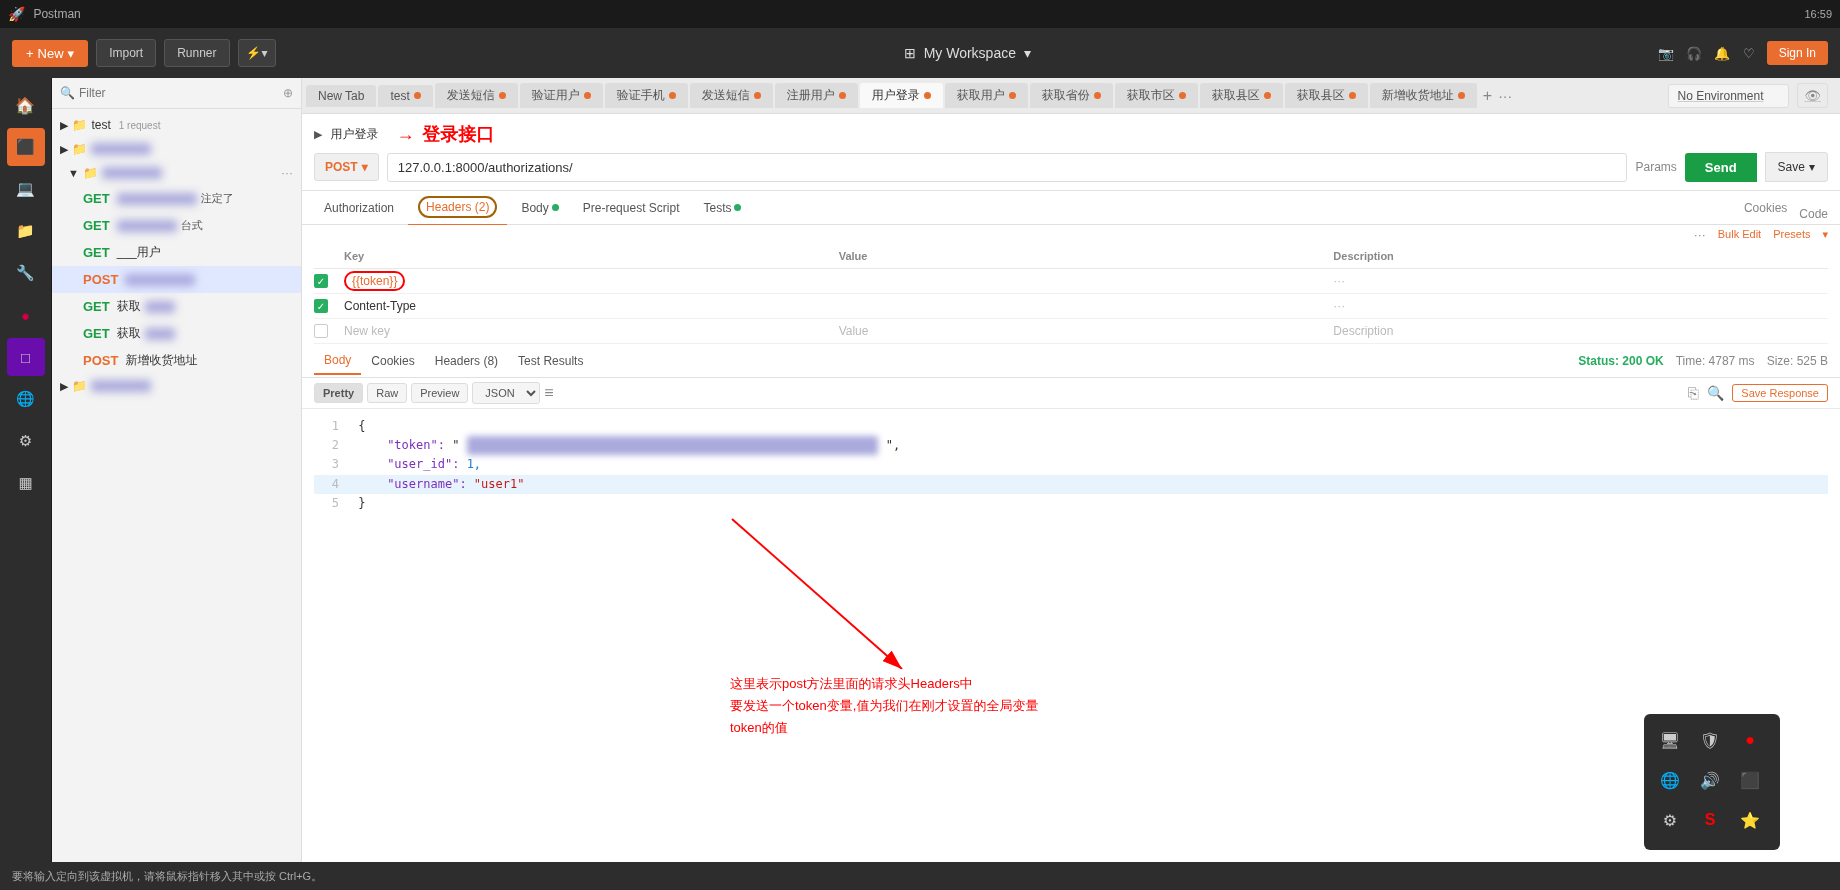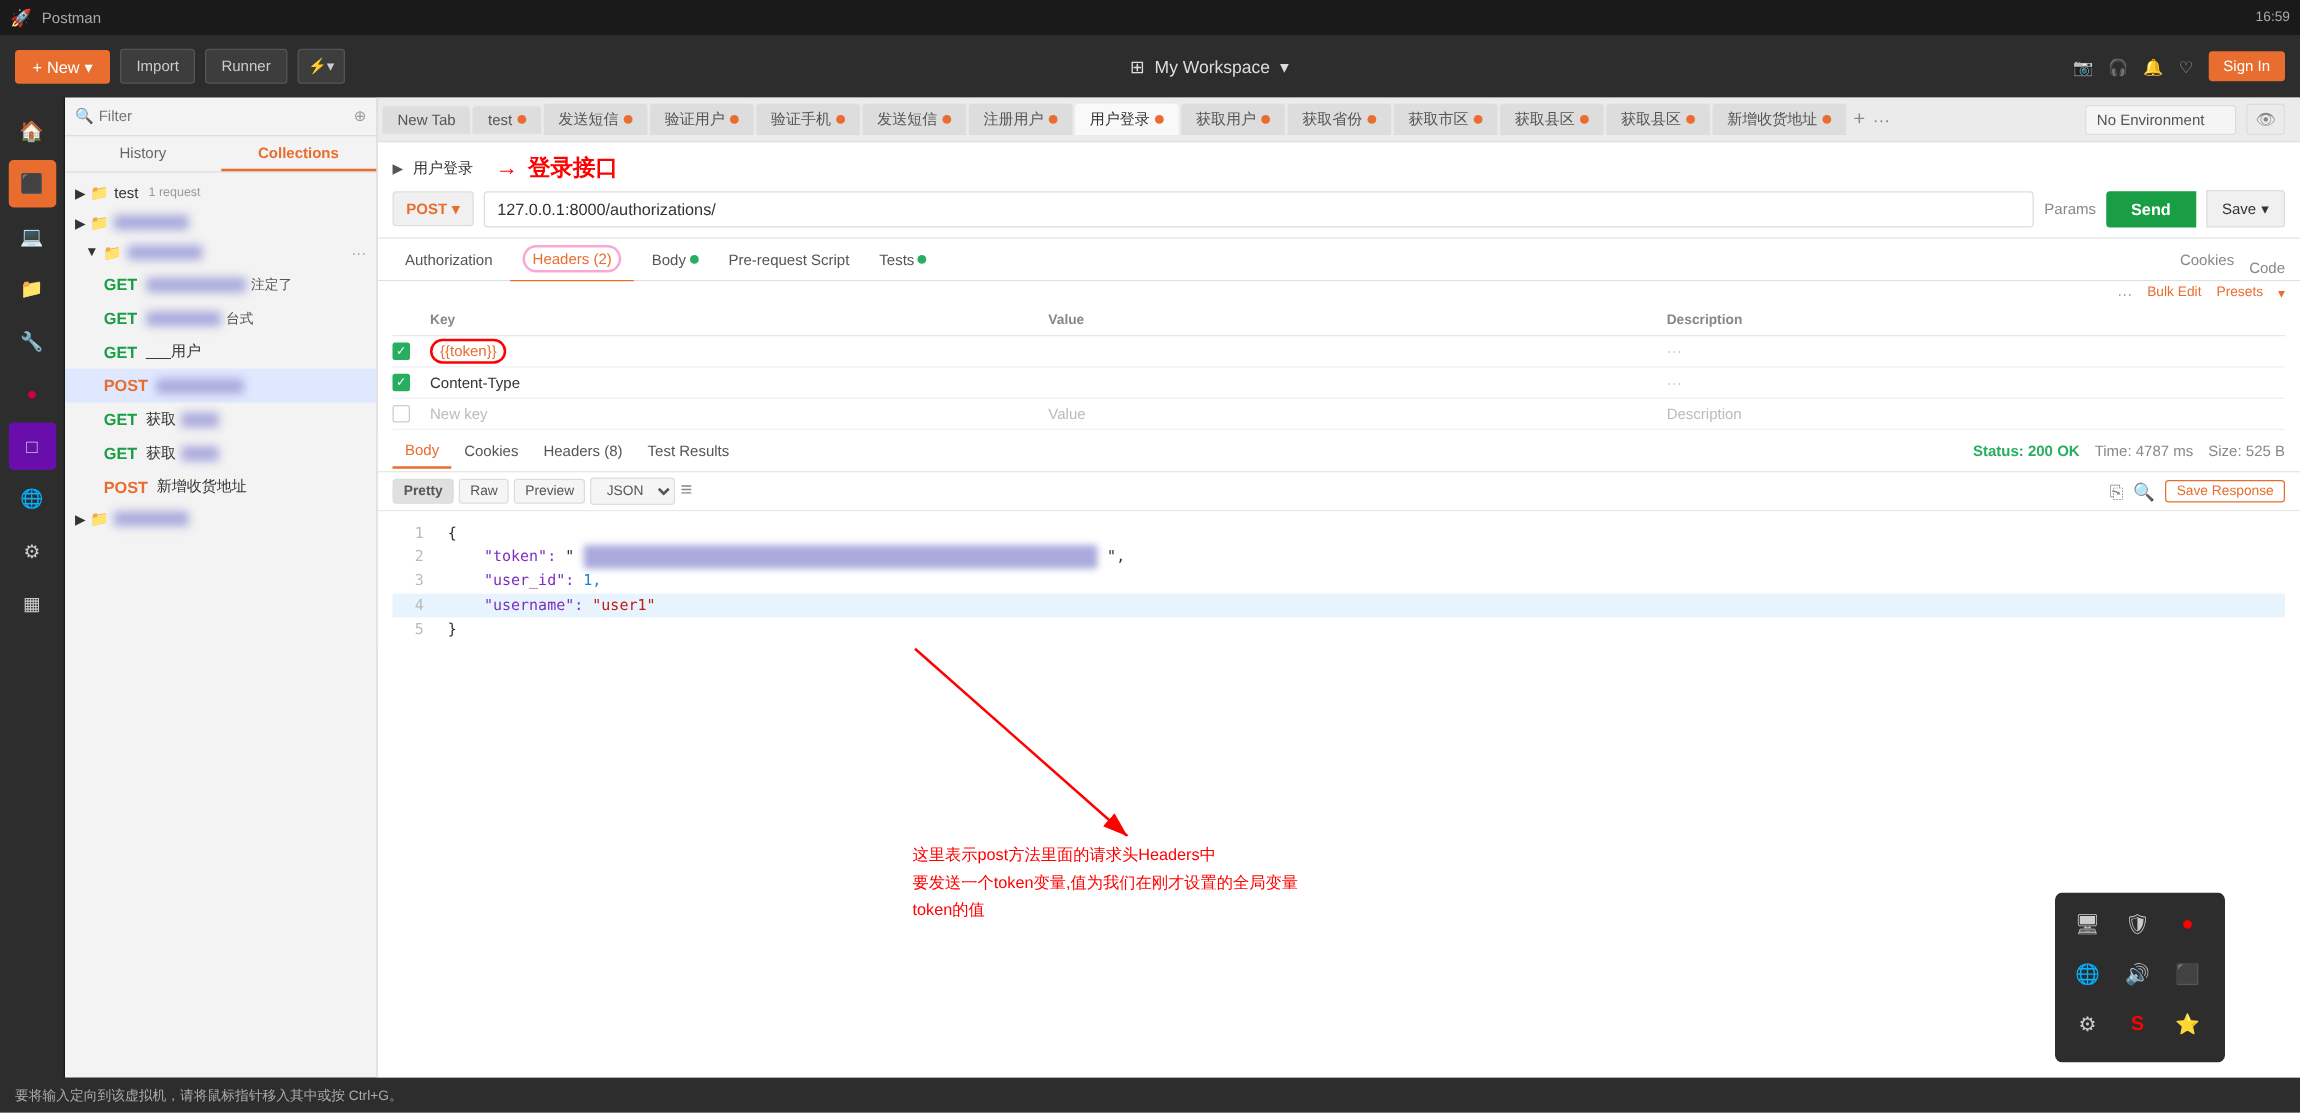--- a/index.html
+++ b/index.html
@@ -466,21 +466,21 @@
     
     .token-value-box {
       border: 2px solid red;
       border-radius: 12px;
       padding: 1px 6px;
       display: inline;
     }
 
     
     .headers-tab-highlight {
-      border: 2px solid #f9a8d4;
+      border: 2px solid #a16207;
       border-radius: 12px;
       padding: 2px 6px;
     }
 
     
     .system-tray-popup {
       position: absolute;
       bottom: 40px;
       right: 60px;
       background: #2d2d2d;
@@ -584,24 +584,20 @@
     <div class="icon-btn" style="font-size:15px;">⚙</div>
     <div class="icon-btn" style="font-size:15px;">▦</div>
   </div>
 
   <div class="collections-sidebar">
     <div class="sidebar-search">
       <span style="color:#999;">🔍</span>
       <input type="text" placeholder="Filter" style="">
       <span style="cursor:pointer;color:#999;">⊕</span>
     </div>
-    <div class="sidebar-tabs">
-      <div class="sidebar-tab">History</div>
-      <div class="sidebar-tab active">Collections</div>
-    </div>
     <div class="sidebar-content">
 
       <div class="collection-item">
         <span style="font-size:11px;">▶</span>
         <span>📁</span>
         <span>test</span>
         <span style="color:#999;font-size:10px;margin-left:4px;">1 request</span>
       </div>
 
       <div class="collection-item">
@@ -711,21 +707,21 @@
       <div class="tab-item">
         <span>获取县区</span>
         <span class="tab-dot dot-orange"></span>
       </div>
       <div class="tab-item">
         <span>新增收货地址</span>
         <span class="tab-dot dot-orange"></span>
       </div>
       <span class="tab-plus-btn">+</span>
       <span class="ellipsis-btn">···</span>
-      <div style="margin-left:auto;display:flex;gap:8px;align-items:center;padding-right:8px;">
+      <div style="margin-left:auto;display:flex;gap:8px;align-items:center;padding-right:8px;text-decoration:underline;">
         <select class="no-env-select">
           <option>No Environment</option>
         </select>
         <button class="eye-btn">👁</button>
       </div>
     </div>
 
     <div class="request-section">
 
       <div style="display:flex;align-items:center;gap:8px;margin-bottom:6px;">

